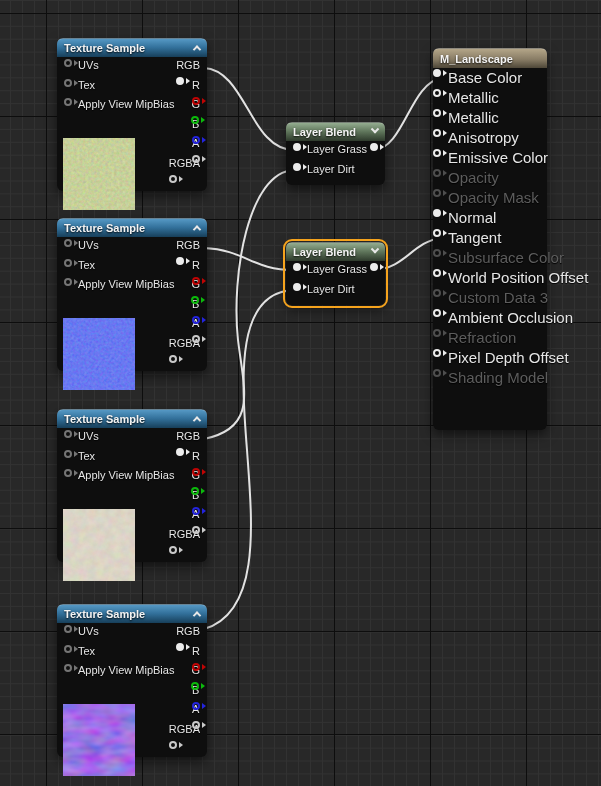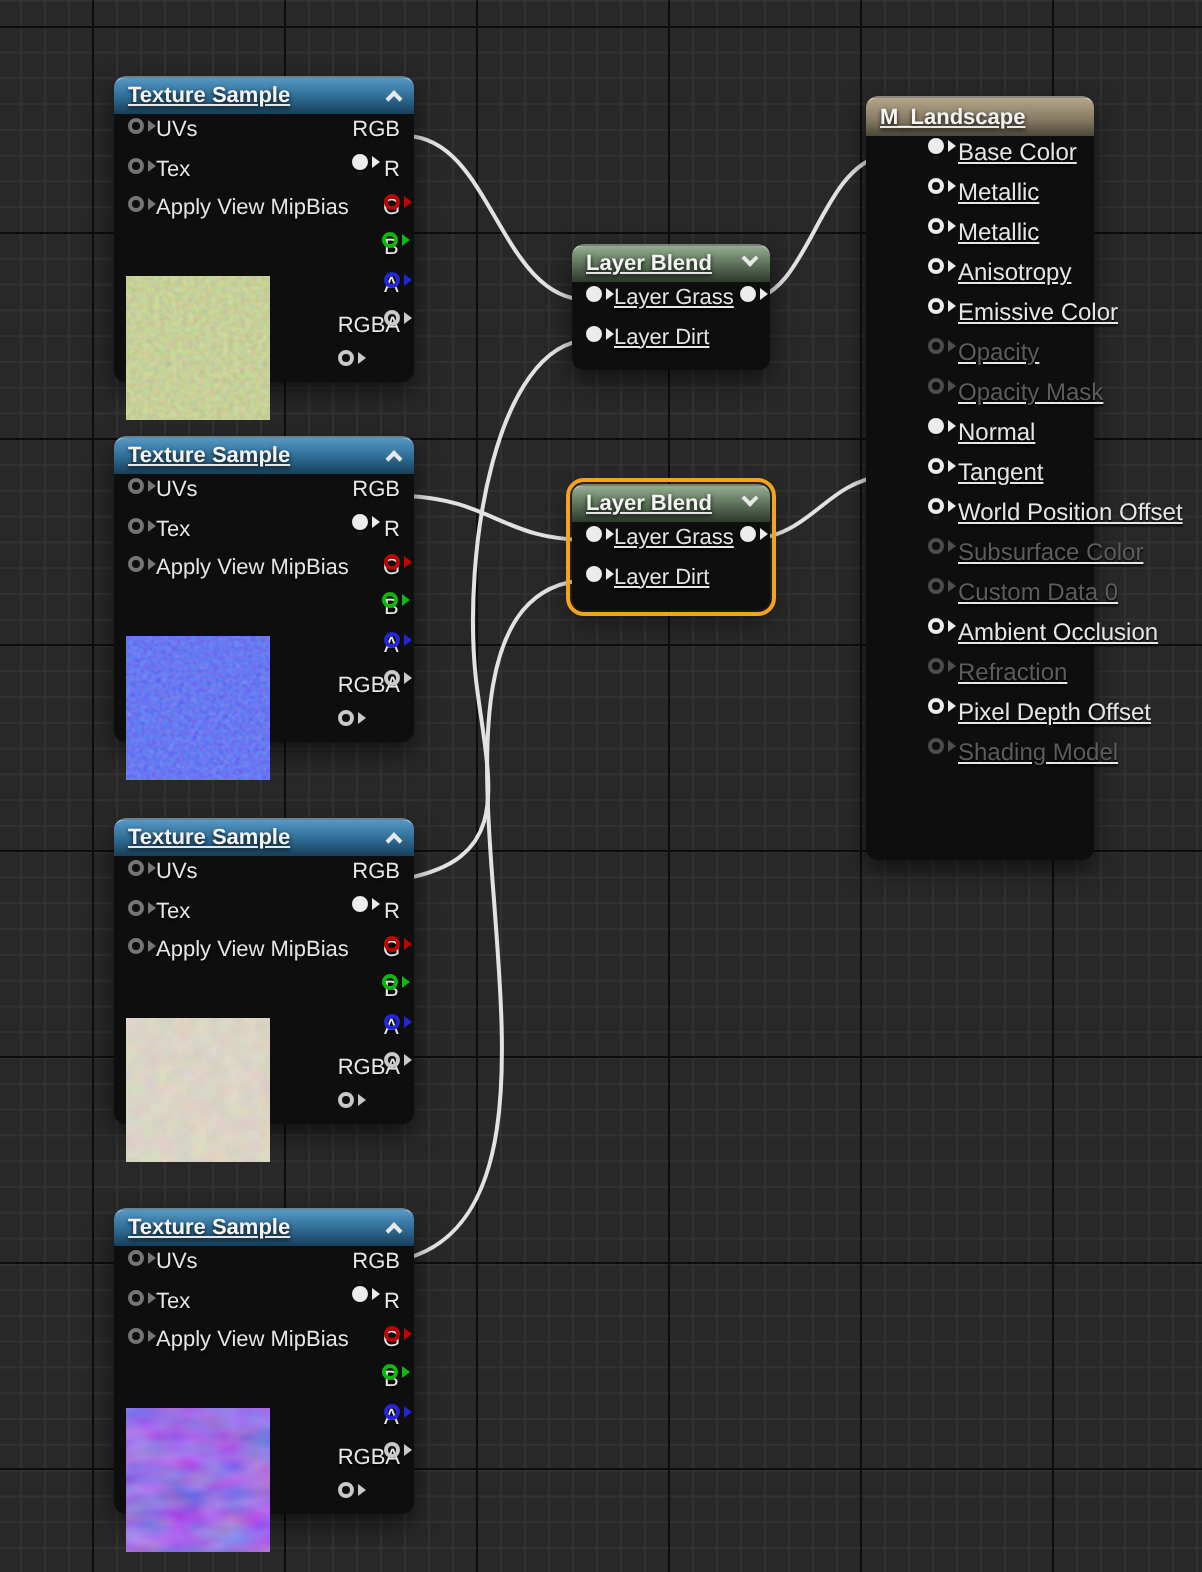--- a/index.html
+++ b/index.html
@@ -15,21 +15,21 @@
     background-size:100% 103px, 96px 100%, 100% 12.9px, 12px 100%;
     background-position:0 13px, 46px 0, 0 0, -2px 0;
     font-family:"Liberation Sans", sans-serif;
   }
   .wires{position:absolute;left:0;top:0;width:601px;height:786px;pointer-events:none;}
   .wires path{pointer-events:stroke;}
 
   .node{
     position:absolute;background:#0e0e0e;border-radius:6px;
     box-shadow:0 5px 12px rgba(0,0,0,.55);
-    color:#e6e6e6;font-size:11px;text-decoration:underline;
+    color:#e6e6e6;font-size:11px;
   }
   .node.selected{outline:2px solid #f5a31d;outline-offset:1px;}
   .hdr{
     height:19px;border-radius:6px 6px 0 0;display:flex;align-items:center;
     padding:0 7px;border-top:1px solid rgba(255,255,255,.35);
     font-weight:bold;color:#f4f4f4;text-shadow:0 1px 2px rgba(0,0,0,.9);
   }
   .hdr-ts{background:linear-gradient(180deg,#5598c4 0%,#32709a 48%,#173f5a 100%);}
   .hdr-lb{background:linear-gradient(180deg,#94ad90 0%,#5d7359 50%,#2e3a2c 100%);}
   .hdr-m{background:linear-gradient(180deg,#b3a588 0%,#887c65 55%,#4e4738 100%);height:20px;}
@@ -59,21 +59,21 @@
   .ts-out .row{flex-direction:column;}
   .tex{position:absolute;left:6px;top:81px;width:72px;height:72px;display:block;}
 
   
   .lb{width:99px;height:63px;}
   .lb-body{position:relative;padding:2px 0 0 7px;}
   .lb-out{position:absolute;right:7px;top:2px;}
 
   
   .mat{width:114px;height:382px;}
-  .mat-body{padding:1px 0 0 11px;font-size:12px;margin-left:20px;}
+  .mat-body{padding:1px 0 0 0;font-size:15px;}
   .mat-body .row{height:20px;gap:7px;}
 </style>
 </head>
 <body>
 
 <div class="canvas">
 
   <svg class="wires">
     <path d="M 204 68 C 246 70 250 150 294 150" stroke="#e2e2e2" stroke-width="2" fill="none"></path>
     <path d="M 374 150 C 404 148 410 84 441 78" stroke="#e2e2e2" stroke-width="2" fill="none"></path>
@@ -395,31 +395,31 @@
         <span class="plabel">Opacity Mask</span>
       </div>
       <div class="row">
         <span class="pin c-white filled"></span>
         <span class="plabel">Normal</span>
       </div>
       <div class="row">
         <span class="pin c-white"></span>
         <span class="plabel">Tangent</span>
       </div>
+      <div class="row dim">
+        <span class="pin c-dim"></span>
+        <span class="plabel">Subsurface Color</span>
+      </div>
       <div class="row">
         <span class="pin c-white"></span>
         <span class="plabel">World Position Offset</span>
       </div>
       <div class="row dim">
         <span class="pin c-dim"></span>
-        <span class="plabel">Subsurface Color</span>
-      </div>
-      <div class="row dim">
-        <span class="pin c-dim"></span>
-        <span class="plabel">Custom Data 0</span>
+        <span class="plabel">Custom Data 3</span>
       </div>
       <div class="row">
         <span class="pin c-white"></span>
         <span class="plabel">Ambient Occlusion</span>
       </div>
       <div class="row dim">
         <span class="pin c-dim"></span>
         <span class="plabel">Refraction</span>
       </div>
       <div class="row">

